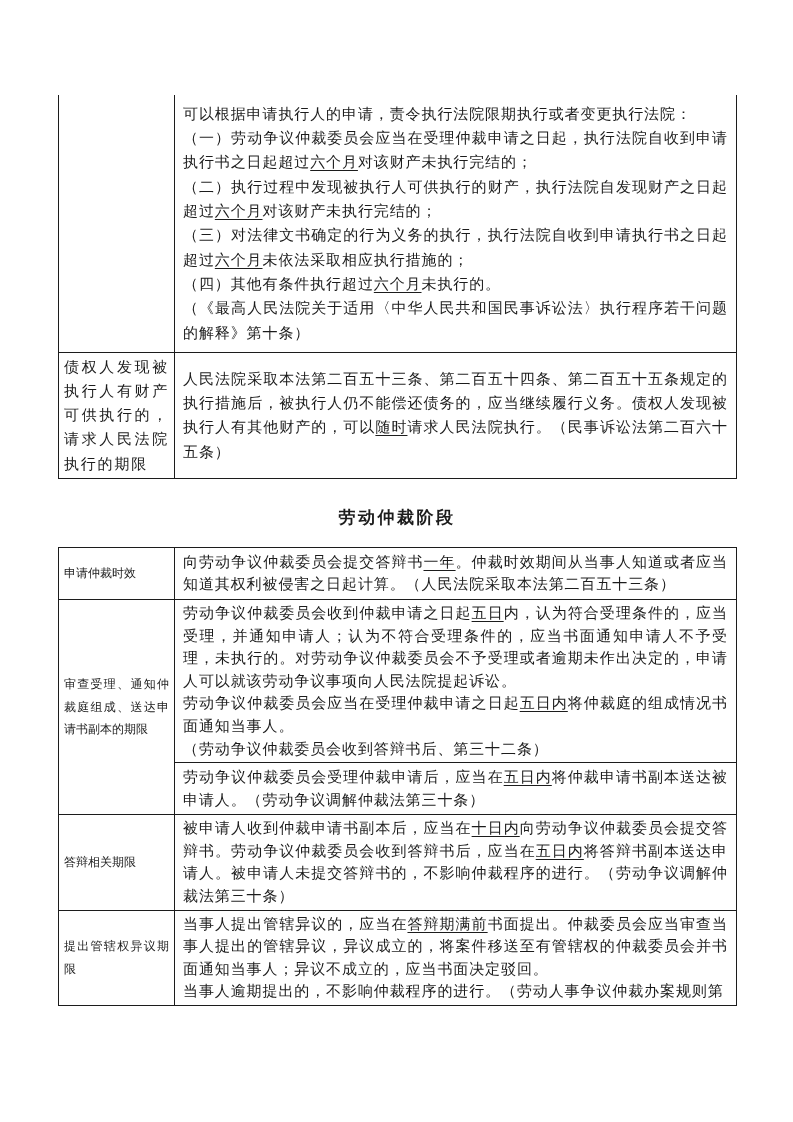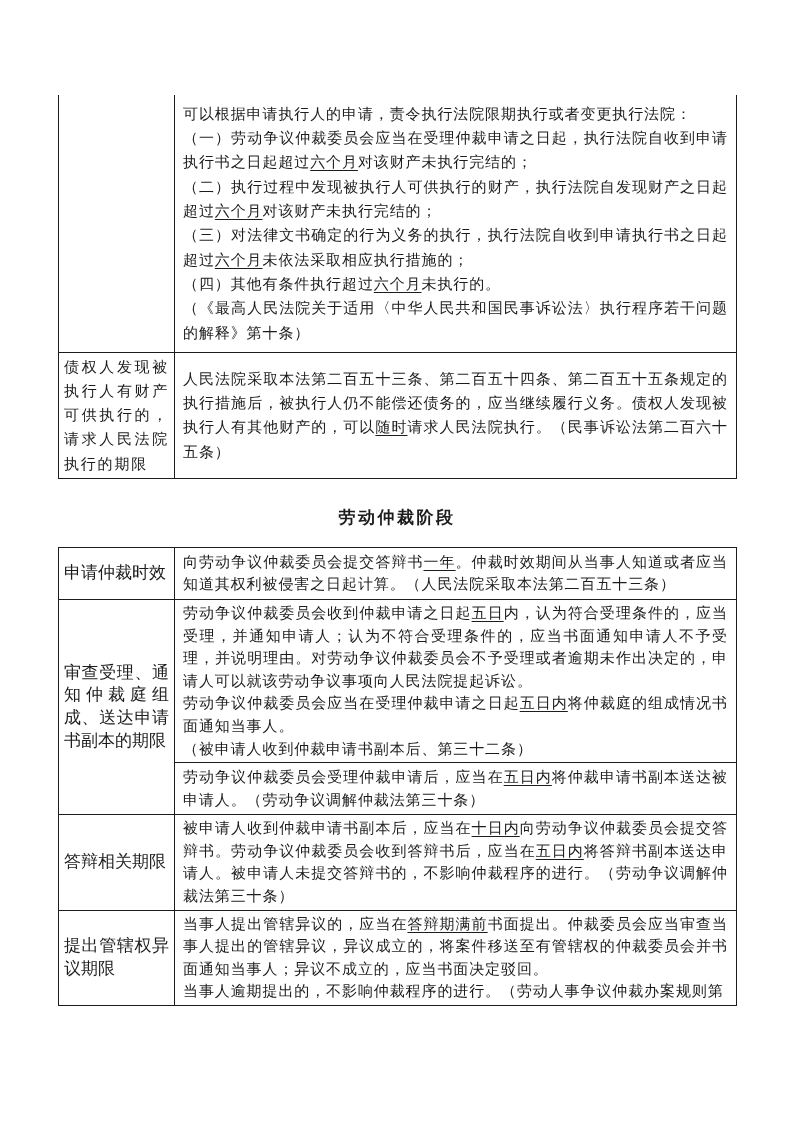--- a/index.html
+++ b/index.html
@@ -22,21 +22,21 @@
 
   
   .t1 tr.r1 > td { border-top: none; }
 
   .label {
     padding: 2px 5px;
     text-align: justify;
     text-justify: inter-character;
   }
   .t1 .label { font-size: 15px; letter-spacing: 1.8px; line-height: 24.3px; }
-  .t2 .label { font-size: 17px; letter-spacing: 0px; line-height: 22.6px; }
+  .t2 .label { font-size: 12px; letter-spacing: 0px; line-height: 22.6px; }
 
   .content { padding: 2px 8px; font-size: 15px; letter-spacing: 0.9px; }
   .t1 .content { line-height: 24.35px; }
   .t2 .content { line-height: 22.6px; }
   .content p {
     text-align: justify;
     text-align-last: left;
     text-justify: inter-character;
     margin: 0;
   }
@@ -101,23 +101,23 @@
       <tbody>
         <tr class="r1">
           <td class="label">申请仲裁时效</td>
           <td class="content">
               <p><span>向劳动争议仲裁委员会提交答辩书</span><span class="u">一年</span><span>。仲裁时效期间从当事人知道或者应当知道其权利被侵害之日起计算。（人民法院采取本法第二百五十三条）</span></p>
             </td>
         </tr>
         <tr class="r2a">
           <td class="label" rowspan="2">审查受理、通知仲裁庭组成、送达申请书副本的期限</td>
           <td class="content">
-              <p><span>劳动争议仲裁委员会收到仲裁申请之日起</span><span class="u">五日</span><span>内，认为符合受理条件的，应当受理，并通知申请人；认为不符合受理条件的，应当书面通知申请人不予受理，并说明理由。对劳动争议仲裁委员会不予受理或者逾期未作出决定的，申请人可以就该劳动争议事项向人民法院提起诉讼。</span></p>
+              <p><span>劳动争议仲裁委员会收到仲裁申请之日起</span><span class="u">五日</span><span>内，认为符合受理条件的，应当受理，并通知申请人；认为不符合受理条件的，应当书面通知申请人不予受理，未执行的。对劳动争议仲裁委员会不予受理或者逾期未作出决定的，申请人可以就该劳动争议事项向人民法院提起诉讼。</span></p>
               <p><span>劳动争议仲裁委员会应当在受理仲裁申请之日起</span><span class="u">五日内</span><span>将仲裁庭的组成情况书面通知当事人。</span></p>
-              <p><span>（被申请人收到仲裁申请书副本后、第三十二条）</span></p>
+              <p><span>（劳动争议仲裁委员会收到答辩书后、第三十二条）</span></p>
             </td>
         </tr>
         <tr class="r2b">
           <td class="content">
               <p><span>劳动争议仲裁委员会受理仲裁申请后，应当在</span><span class="u">五日内</span><span>将仲裁申请书副本送达被申请人。（劳动争议调解仲裁法第三十条）</span></p>
             </td>
         </tr>
         <tr class="r3">
           <td class="label">答辩相关期限</td>
           <td class="content">

